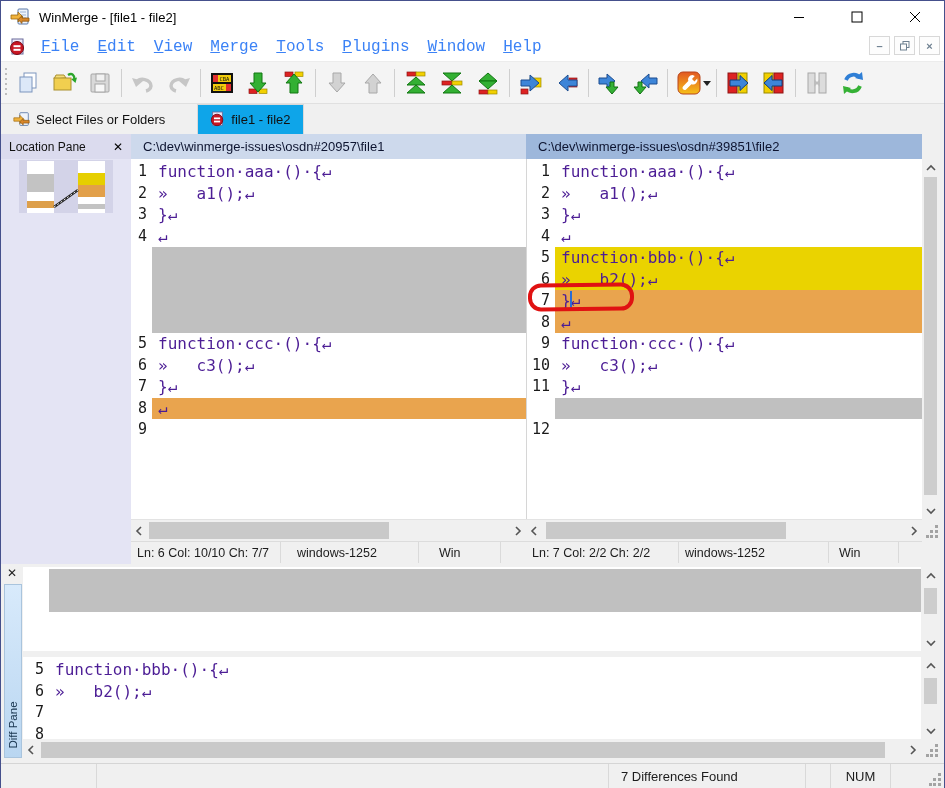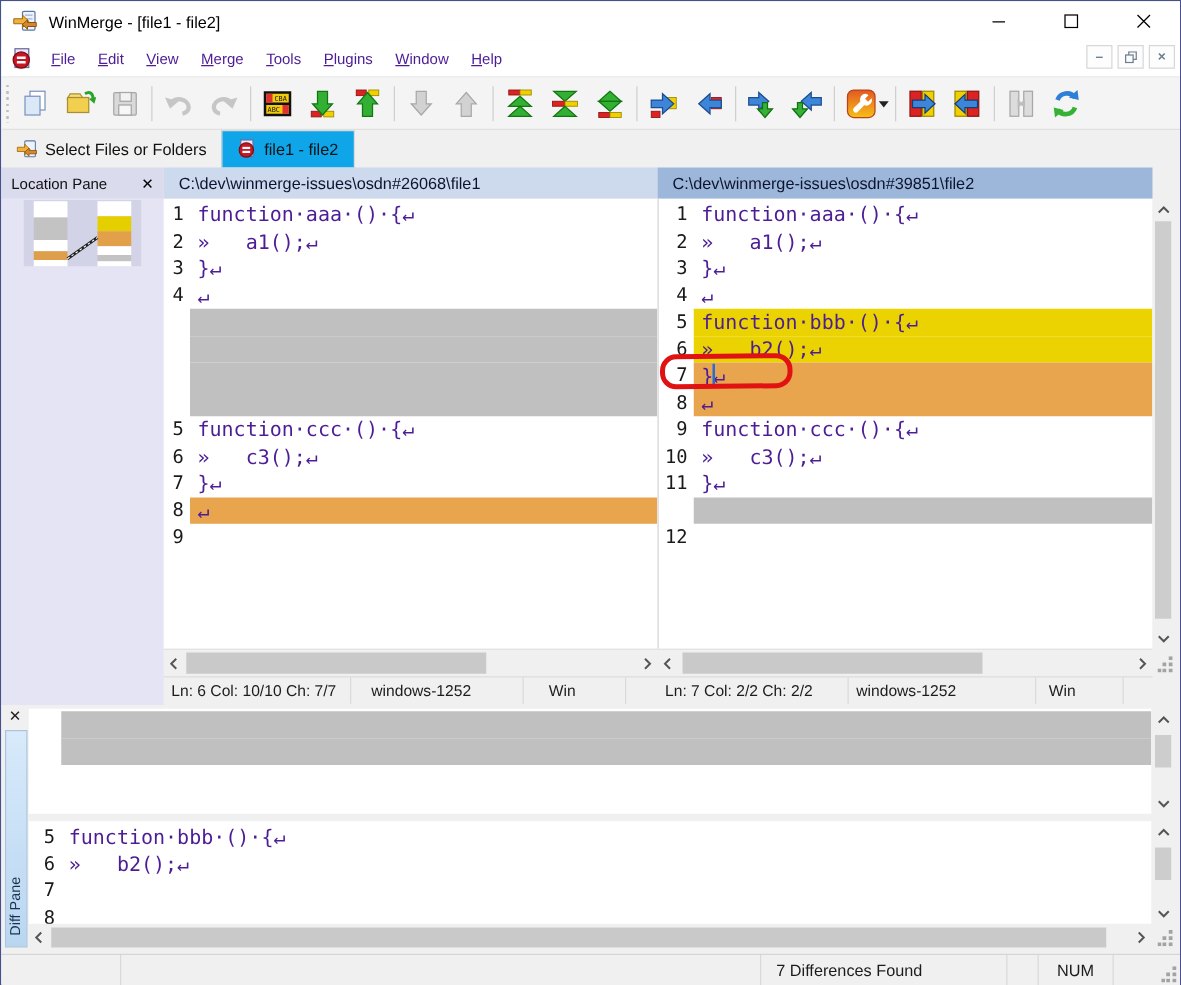--- a/index.html
+++ b/index.html
@@ -10,34 +10,34 @@
   
   .titlebar { position:absolute; left:0; top:0; width:943px; height:32px; background:#ffffff; display:flex; align-items:center; }
   .title-icon { margin-left:9px; width:20px; height:20px; flex:0 0 auto; }
   .title-text { margin-left:9px; font-size:13px; color:#000; }
   .caption-btns { position:absolute; right:0; top:0; height:32px; display:flex; }
   .cap-btn { width:58px; height:32px; display:flex; align-items:center; justify-content:center; }
 
   
   .menubar { position:absolute; left:0; top:32px; width:943px; height:28px; background:#ffffff; display:flex; align-items:center; }
   .menu-doc-icon { margin:0 6px 0 8px; width:17px; height:19px; }
-  .menu-item { padding:4px 9px; font-size:12px; color:#4c1d95; cursor:default; }
+  .menu-item { padding:4px 9px; font-size:16px; color:#3b82f6; cursor:default;font-family:Liberation Mono, monospace; }
   .menu-item u { text-decoration:underline; }
   .mdi-btns { position:absolute; right:4px; top:3px; display:flex; gap:4px; }
   .mdi-btn { width:21px; height:19px; border:1px solid #d8d8d8; background:#fdfdfd; color:#6f8191; font-size:11px; font-weight:bold; display:flex; align-items:center; justify-content:center; }
 
   
   .toolbar { position:absolute; left:0; top:60px; width:943px; height:43px; background:#f4f4f4; border-top:1px solid #ececec; border-bottom:1px solid #e0e0e0; display:flex; align-items:center; }
   .tb-grip { width:7px; height:30px; margin-left:2px; background:repeating-linear-gradient(#bdbdbd 0 2px, transparent 2px 5px); background-size:2px 100%; background-repeat:no-repeat; background-position:2px 0; }
   .tbtn { width:36px; height:36px; display:flex; align-items:center; justify-content:center; flex:0 0 auto; }
   .tb-sep { width:1px; height:28px; background:#cfcfcf; margin:0 3px; flex:0 0 auto; }
   .tb-caret { width:0; height:0; border:4px solid transparent; border-top:5px solid #222; margin:5px 2px 0 -4px; }
 
   
-  .tabbar { position:absolute; left:0; top:103px; width:943px; height:30px; background:#f0f0f0; display:flex; align-items:stretch; }
+  .tabbar { position:absolute; left:0; top:103px; width:943px; height:30px; background:#f0f0f0; display:flex; align-items:stretch;gap:20px; }
   .tab { display:flex; align-items:center; gap:6px; padding:0 12px; font-size:13px; }
   .tab.active { background:#0ea5e9; border:1px solid #d9d9d9; border-bottom:none; }
 
   
   .loc-header { position:absolute; left:0; top:133px; width:130px; height:25px; background:#dbdbee; display:flex; align-items:center; font-size:12px; color:#111; }
   .loc-header .t { margin-left:8px; flex:1; }
   .loc-close { margin-right:8px; font-size:12px; color:#000; }
   .loc-body { position:absolute; left:0; top:158px; width:130px; height:405px; background:#e4e4f4; }
   .minimap-band { position:absolute; left:18px; top:1px; width:94px; height:53px; background:#d3d3e8; }
   .mm-col { position:absolute; top:1px; width:27px; }
@@ -389,21 +389,21 @@
         <div class="mm-seg" style="height:4px;background:#ffffff;"></div>
       </div>
       <svg class="mm-connector" width="94" height="53">
           <line x1="35" y1="47" x2="59" y2="30" stroke="#222" stroke-width="2.4"></line>
           <line x1="35" y1="47" x2="59" y2="30" stroke="#fff" stroke-width="0.9" stroke-dasharray="2 2"></line>
         </svg>
     </div>
   </div>
 
   <div class="hdr hdr-left">
-      <span>C:\dev\winmerge-issues\osdn#26068\file1</span>
+      <span>C:\dev\winmerge-issues\osdn#20957\file1</span>
     </div>
   <div class="hdr hdr-right">
       <span>C:\dev\winmerge-issues\osdn#39851\file2</span>
     </div>
 
   <div class="pane pane-left">
 
       <div class="crow">
         <span class="lnum">1</span>
         <span class="ltext">function·aaa·()·{↵</span>

